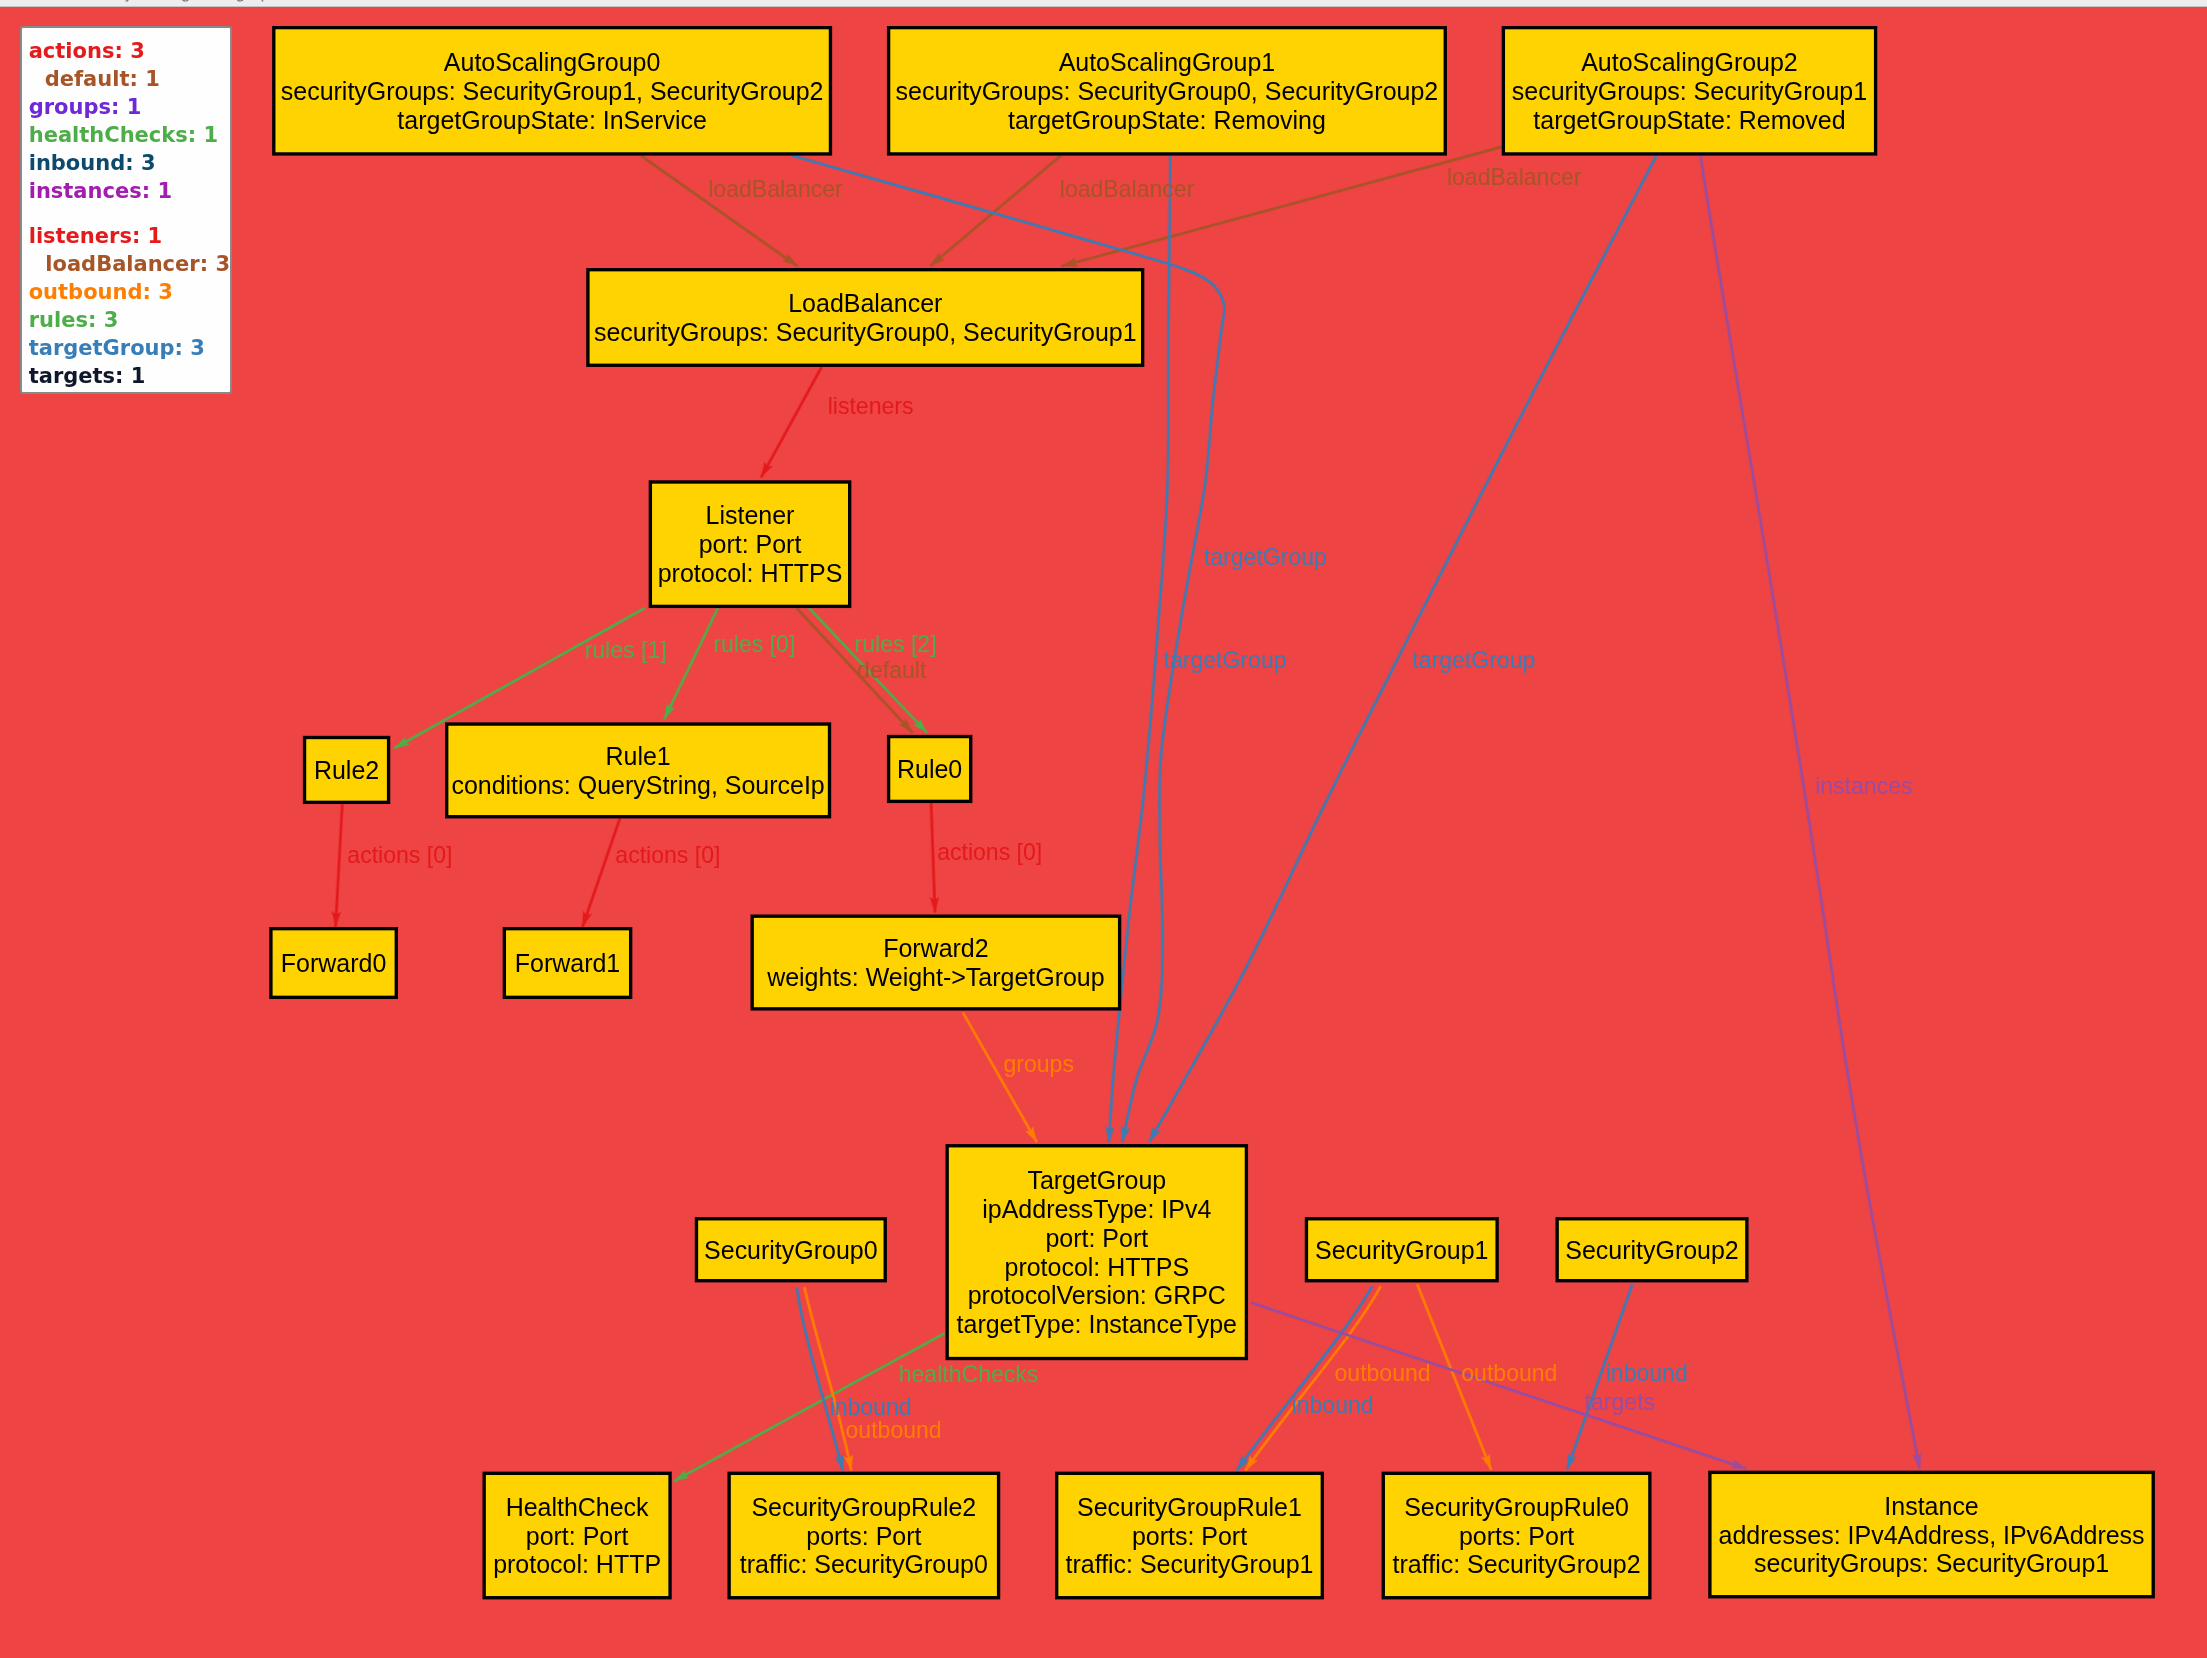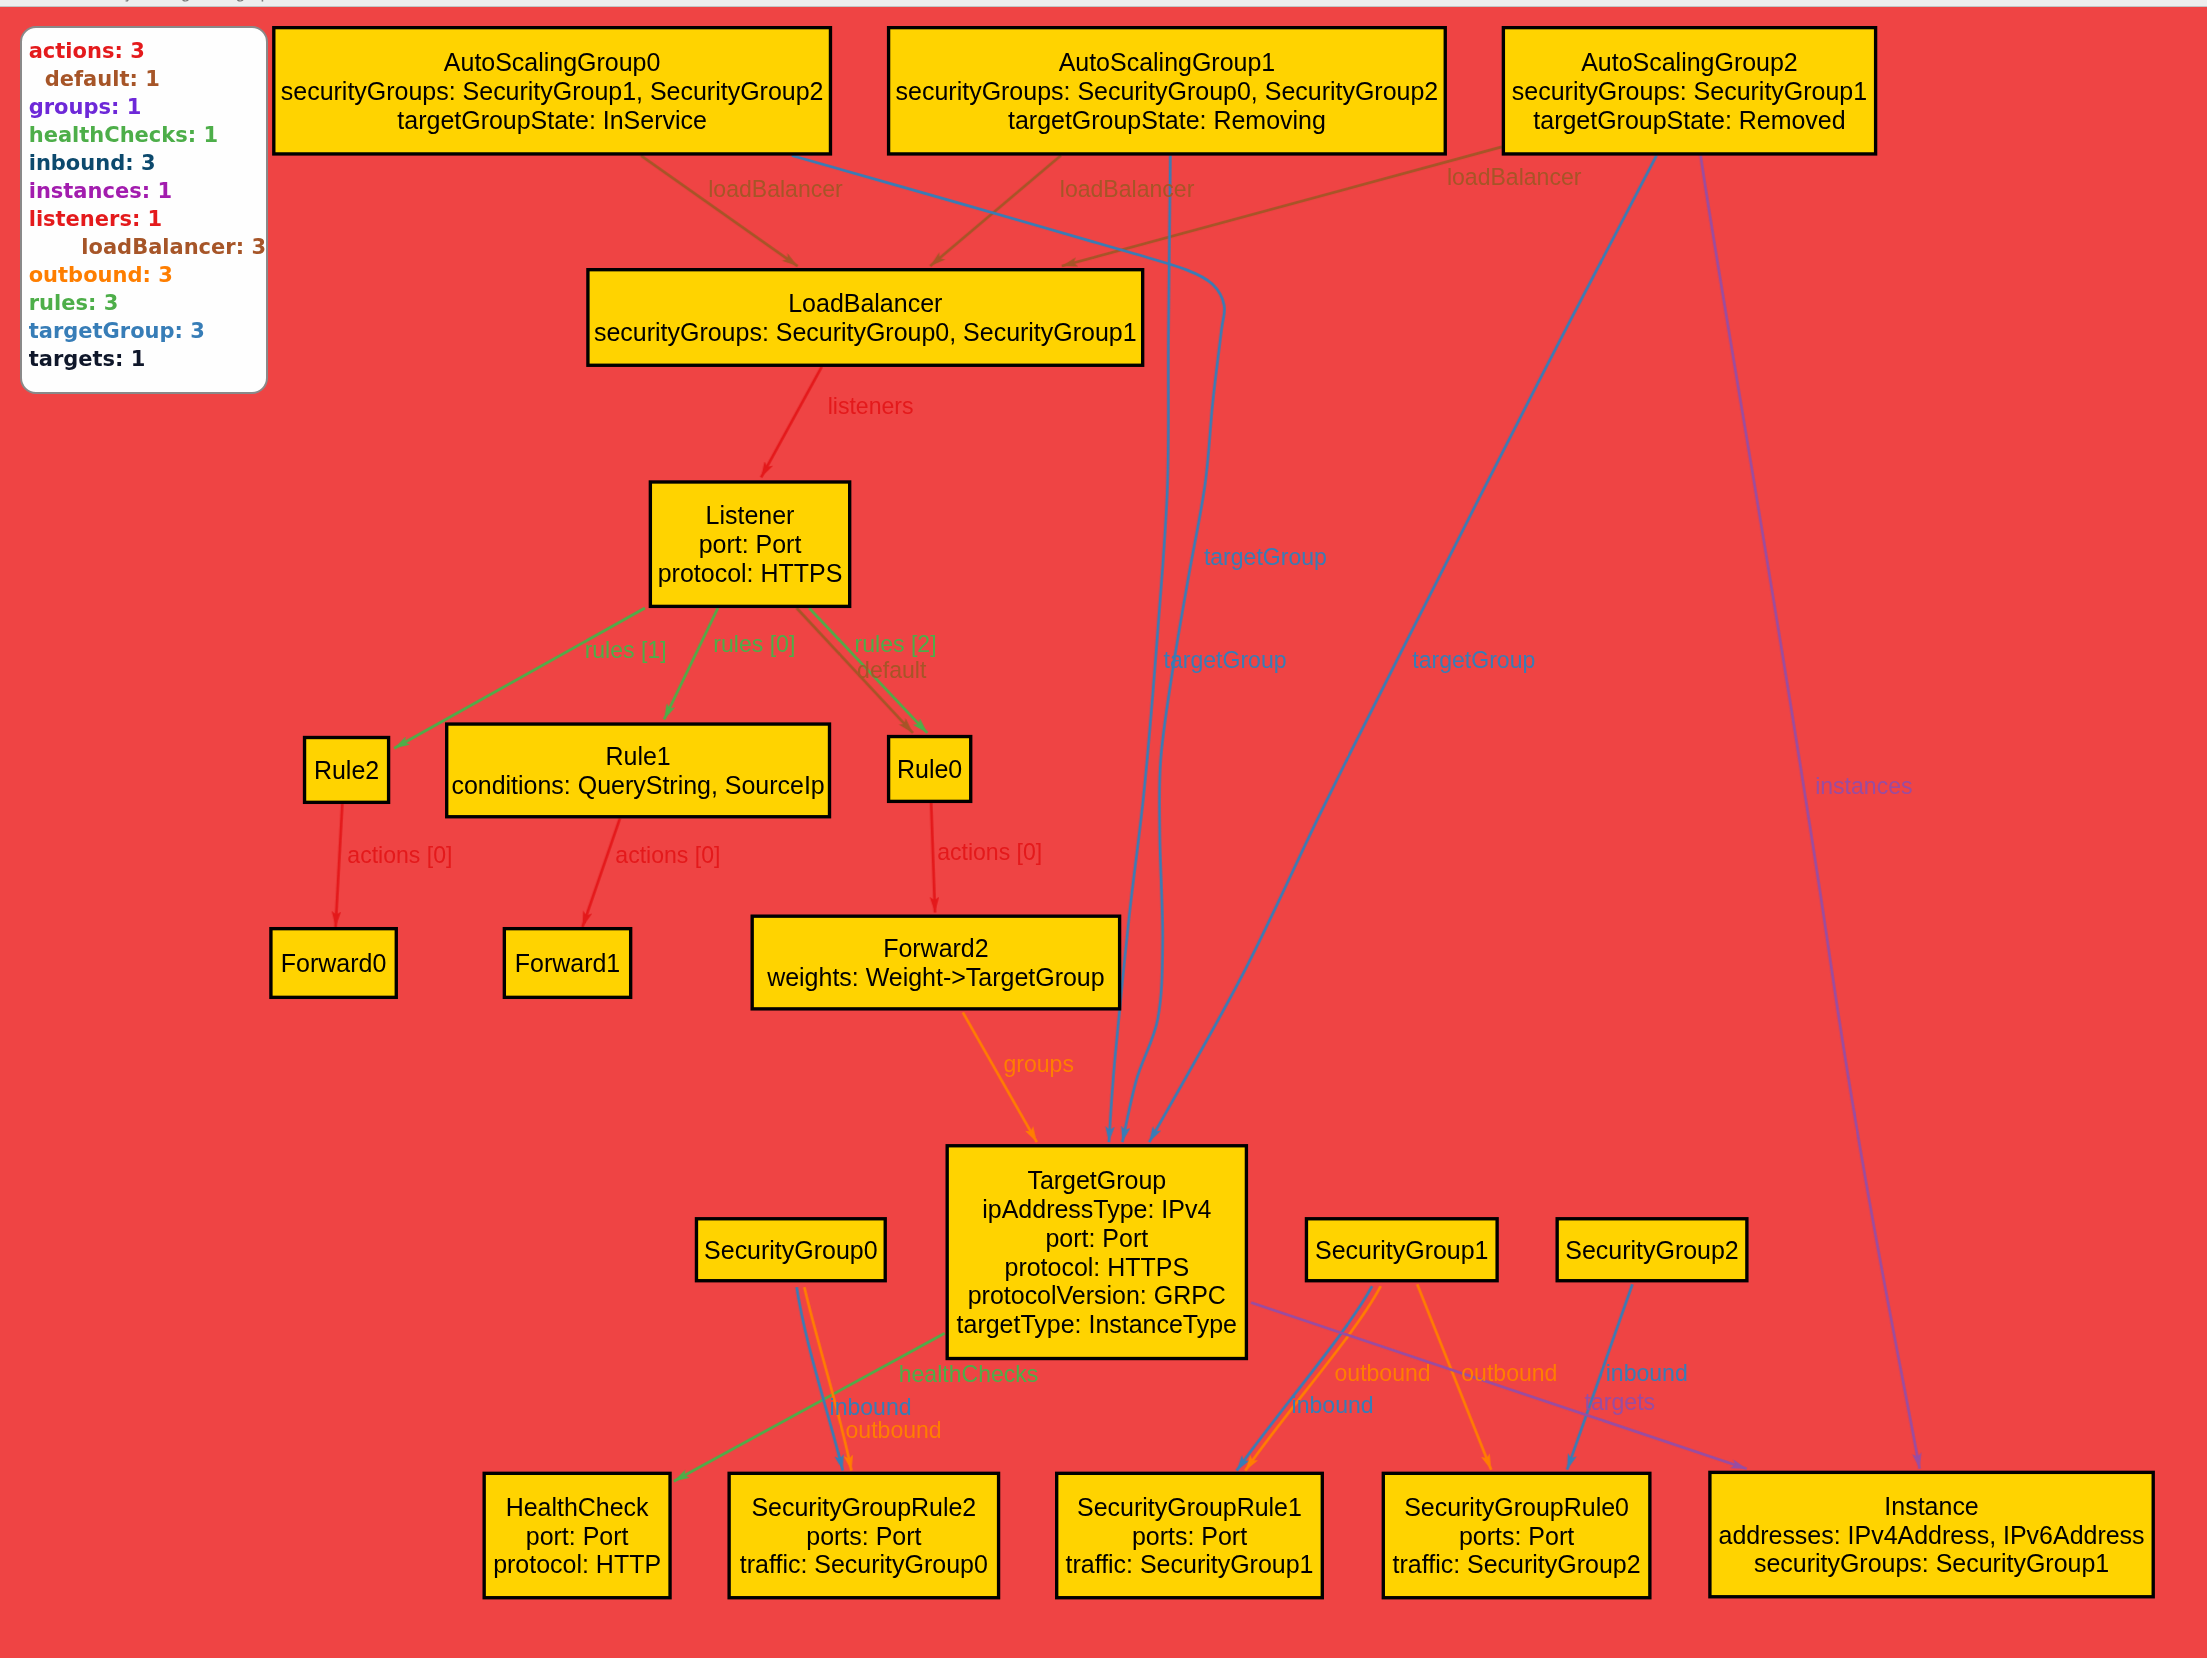--- a/index.html
+++ b/index.html
@@ -12,22 +12,22 @@
              -webkit-font-smoothing:antialiased;text-rendering:geometricPrecision;}
   #stage{position:absolute;left:0;top:0;width:2208px;height:1658px;background:#ef4444;}
   svg#graph{display:block;}
   #edges-layer,#nodes-layer,#edgelabels-layer{opacity:0.999;will-change:transform;}
   .node-rect{fill:#FFD400;stroke:#000;stroke-width:3.5;}
   .node-label{font-family:"Liberation Sans",sans-serif;font-size:26px;fill:#000;
               text-anchor:middle;dominant-baseline:middle;}
   .edge-path{fill:none;stroke-width:2.8;stroke-linejoin:round;}
   .edge-label{font-family:"Liberation Sans",sans-serif;font-size:24px;
               text-anchor:middle;dominant-baseline:middle;}
-  #legend{position:absolute;left:20px;top:26px;opacity:0.999;will-change:transform;width:248px;height:368px;
-          background:#fff;border:2.5px solid #8a8a8a;border-radius:16px;box-sizing:border-box;
+  #legend{position:absolute;left:20px;top:26px;opacity:0.999;will-change:transform;width:212px;height:368px;
+          background:#fff;border:2.5px solid #8a8a8a;border-radius:3px;box-sizing:border-box;
           padding:8.6px 0 0 6.7px;}
   .legend-row{font-size:21px;font-weight:bold;line-height:28px;white-space:nowrap;
               font-family:"DejaVu Sans",sans-serif;}
 </style>
 </head>
 <body>
 
 <div id="titlebar">
   <span id="titletext">Object diagram - graph</span>
 </div>
@@ -235,20 +235,20 @@
   </svg>
 </div>
 
 <div id="legend">
     <div class="legend-row" style="color: rgb(228, 26, 28);">actions: 3</div>
     <div class="legend-row" style="color: rgb(166, 86, 40); margin-left: 16px;">default: 1</div>
     <div class="legend-row" style="color: #6d28d9;">groups: 1</div>
     <div class="legend-row" style="color: rgb(77, 175, 74);">healthChecks: 1</div>
     <div class="legend-row" style="color: #0c4a6e;">inbound: 3</div>
     <div class="legend-row" style="color: #a21caf;">instances: 1</div>
-    <div class="legend-row" style="color: rgb(228, 26, 28);">listeners: 1</div>
+    <div class="legend-row" style="color: rgb(228, 26, 28); margin-top: 17px;">listeners: 1</div>
     <div class="legend-row" style="color: rgb(166, 86, 40); text-align: right;">loadBalancer: 3</div>
     <div class="legend-row" style="color: rgb(255, 127, 0);">outbound: 3</div>
     <div class="legend-row" style="color: rgb(77, 175, 74);">rules: 3</div>
     <div class="legend-row" style="color: rgb(55, 126, 184);">targetGroup: 3</div>
     <div class="legend-row" style="color: #0f172a;">targets: 1</div>
   </div>
 
 
 </body></html>

